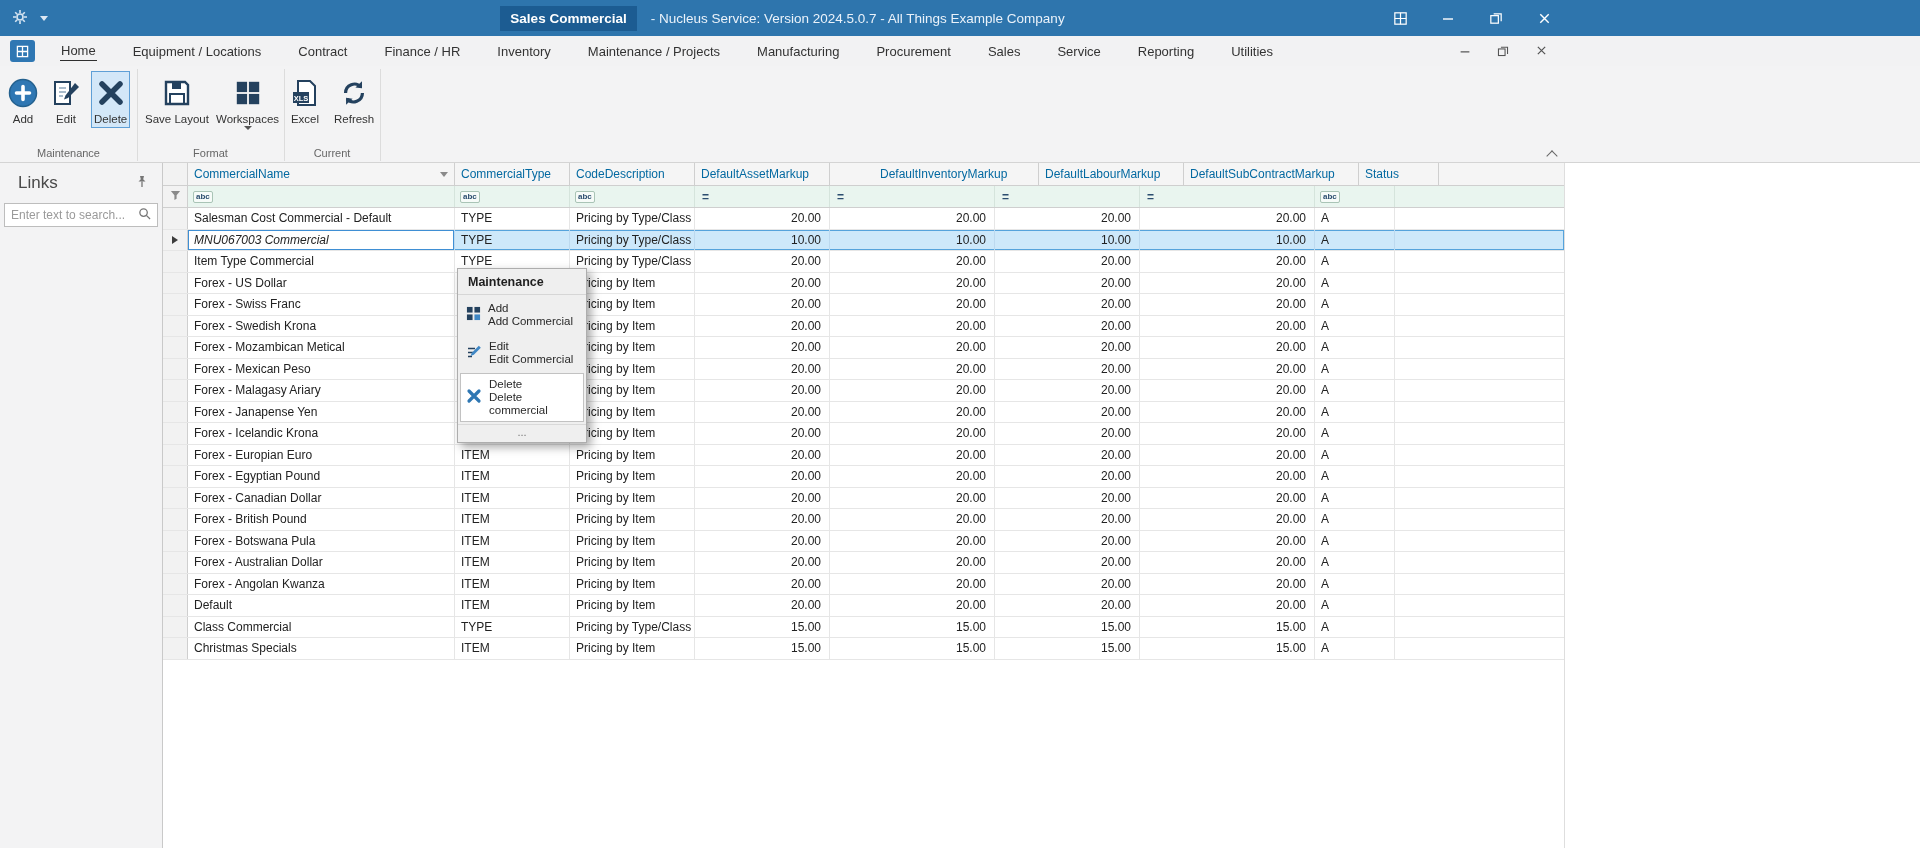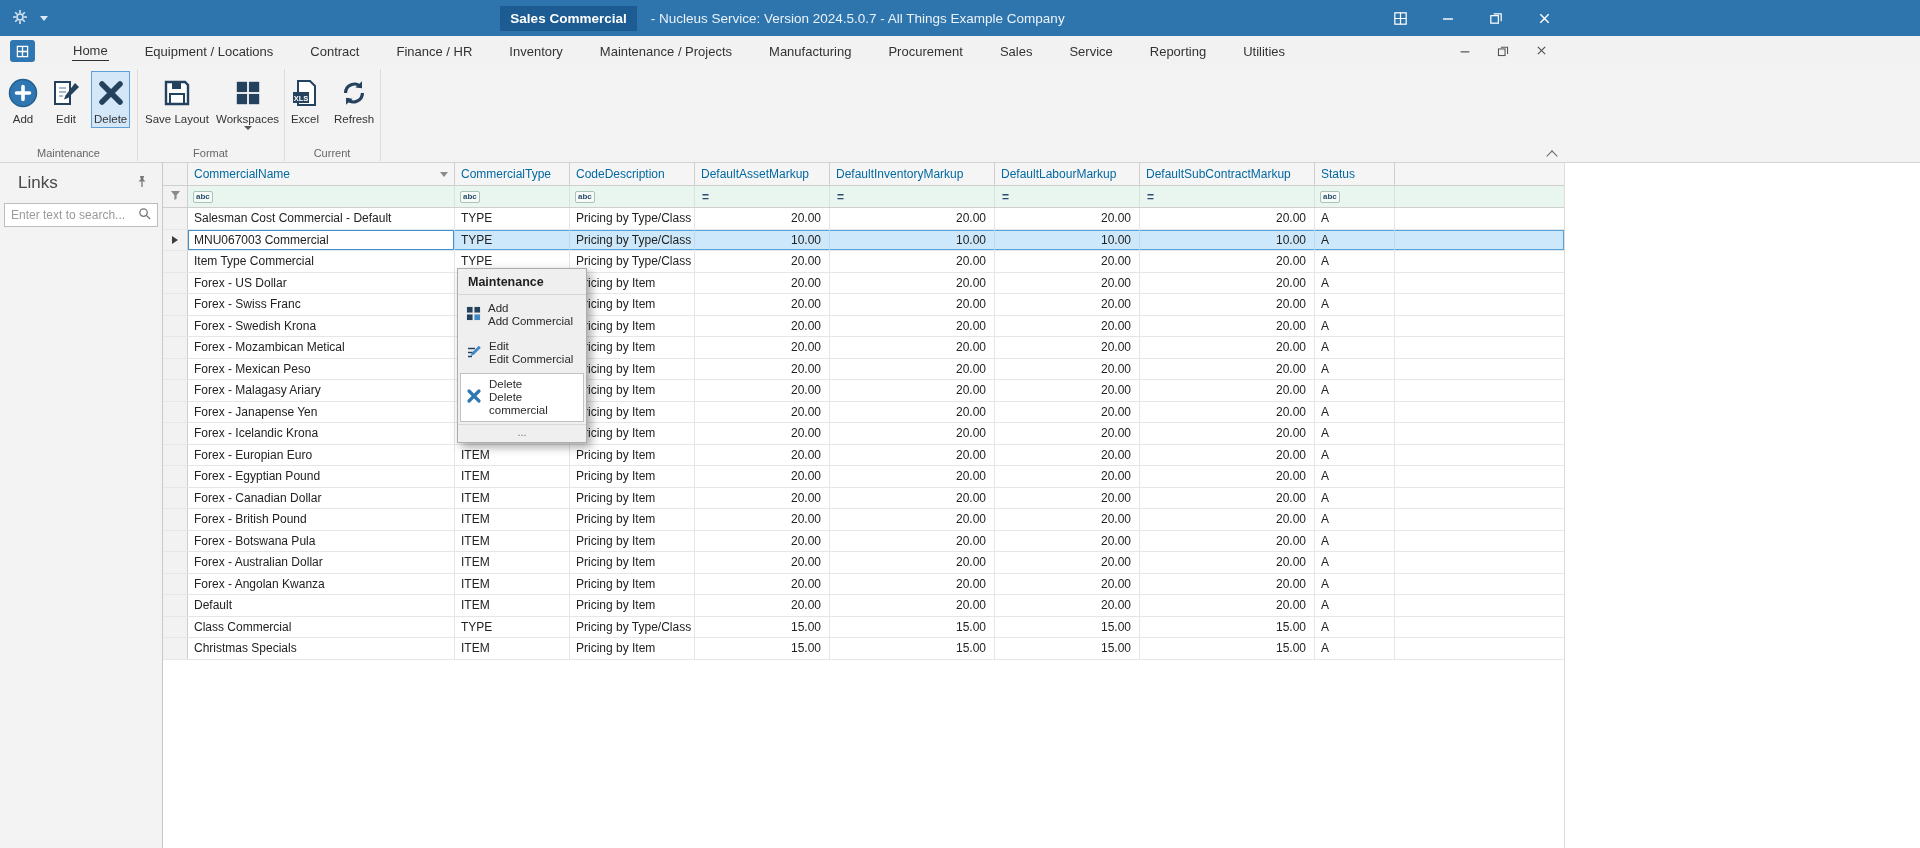--- a/index.html
+++ b/index.html
@@ -12,21 +12,21 @@
   .tb-title { position:absolute; left:0; top:0; width:1565px; height:36px; display:flex; align-items:center; justify-content:center; color:#eaf2fa; font-size:13.5px; }
   .doc-badge { background:#1c5c92; color:#fff; font-weight:bold; padding:5px 10px; }
   .tb-rest { margin-left:14px; }
   .tb-controls { position:absolute; left:1376px; top:0; height:36px; display:flex; }
   .tb-btn { width:48px; height:36px; display:flex; align-items:center; justify-content:center; cursor:default; }
   .caret-down-w { width:0; height:0; border-left:4px solid transparent; border-right:4px solid transparent; border-top:5px solid #dce8f4; }
 
   
   .tabrow { position:absolute; left:0; top:36px; width:1920px; height:30px; background:#f2f2f3; }
   .appicon { position:absolute; left:10px; top:40px; width:25px; height:22px; background:#2f77b3; border-radius:3px; display:flex; align-items:center; justify-content:center; }
-  .tabs { position:absolute; left:72px; top:36px; height:30px; display:flex; align-items:center; gap:35px; font-size:13px; color:#333; white-space:nowrap; }
+  .tabs { position:absolute; left:60px; top:36px; height:30px; display:flex; align-items:center; gap:35px; font-size:13px; color:#333; white-space:nowrap; }
   .tab { cursor:default; padding:2px 1px; }
   .tab.selected { border-bottom:1px solid #2f2f2f; font-weight:normal; }
   .mdi-controls { position:absolute; left:1450px; top:39px; display:flex; gap:8px; }
   .mdi-btn { width:30px; height:23px; display:flex; align-items:center; justify-content:center; }
 
   
   .ribbon { position:absolute; left:0; top:66px; width:1920px; height:97px; background:#f3f3f4; border-bottom:1px solid #d4d4d4; }
   .rbtn { position:absolute; top:5px; display:flex; flex-direction:column; align-items:center; padding:3px 2px 2px 2px; border:1px solid transparent; }
   .rbtn .ric { height:36px; display:flex; align-items:center; justify-content:center; }
   .rbtn .rlabel { font-size:11.5px; color:#333; margin-top:2px; white-space:nowrap; }
@@ -54,21 +54,21 @@
   .g-head { height:23px; background:#f5f5f5; border-bottom:1px solid #cfcfcf; }
   .g-hcell { border-right:1px solid #cfcfcf; font-size:12px; color:#0369a1; padding:0 6px; line-height:22px; white-space:nowrap; overflow:hidden; display:flex; align-items:center; justify-content:space-between; }
   .g-filter { height:22px; background:#e9f5ef; border-bottom:1px solid #cfcfcf; }
   .g-fcell { border-right:1px solid #d5e4dc; display:flex; align-items:center; padding:0 5px; }
   .g-ind { background:#f2f2f2; border-right:1px solid #cfcfcf; display:flex; align-items:center; justify-content:center; flex:none; }
   .g-data { height:21.5px; border-bottom:1px solid #e6e6e6; font-size:12px; color:#222; }
   .g-cell { border-right:1px solid #e6e6e6; padding:0 6px; line-height:20.5px; white-space:nowrap; overflow:hidden; flex:none; }
   .g-cell.num { text-align:right; padding-right:8px; }
   .g-data.sel { background:#cde8fa; box-shadow:inset 0 0 0 1px #55a3dc; }
   .g-data.sel .g-cell { border-right-color:#bcd9ef; }
-  .g-cell.focus { background:#fff; box-shadow:inset 0 0 0 1px #3f8fd4; }
+  .g-cell.focus { background:#fff; box-shadow:inset 0 0 0 1px #3f8fd4;font-style:italic; }
   .tri-down { width:0; height:0; border-left:4px solid transparent; border-right:4px solid transparent; border-top:5px solid #8a8a8a; flex:none; }
   .tri-right { width:0; height:0; border-top:4.5px solid transparent; border-bottom:4.5px solid transparent; border-left:6px solid #3c3c3c; }
   .abc-ic { font-size:8px; font-weight:bold; color:#2b4d6f; border:1px solid #a9c4b6; border-radius:2px; padding:0 2px; line-height:10px; background:#f6fbf8; }
   .eq-ic { color:#2b4d6f; font-weight:bold; font-size:12px; margin-left:2px; }
 
   
   .ctx { position:absolute; left:457px; top:268px; width:130px; background:#efefef; border:1px solid #adadad; box-shadow:4px 4px 9px rgba(0,0,0,0.35); z-index:60; }
   .ctx-header { font-weight:bold; font-size:12.5px; color:#1f1f1f; padding:6px 10px 5px 10px; border-bottom:1px solid #d6d6d6; }
   .ctx-item { display:flex; align-items:center; gap:7px; padding:4px 5px; margin:2px 2px; border:1px solid transparent; min-height:30px; cursor:pointer; }
   .ctx-item.hl { background:#ffffff; border:1px solid #c2c2c2; }
@@ -272,21 +272,21 @@
         </div>
         <div class="g-hcell" style="width: 115px; flex: 0 0 auto;">
           <span>CommercialType</span>
         </div>
         <div class="g-hcell" style="width: 125px; flex: 0 0 auto;">
           <span>CodeDescription</span>
         </div>
         <div class="g-hcell" style="width: 135px; flex: 0 0 auto;">
           <span>DefaultAssetMarkup</span>
         </div>
-        <div class="g-hcell" style="width: 165px; flex: 0 0 auto;">
+        <div class="g-hcell" style="width: 165px; flex: 0 0 auto; margin-left: 44px;">
           <span>DefaultInventoryMarkup</span>
         </div>
         <div class="g-hcell" style="width: 145px; flex: 0 0 auto;">
           <span>DefaultLabourMarkup</span>
         </div>
         <div class="g-hcell" style="width: 175px; flex: 0 0 auto;">
           <span>DefaultSubContractMarkup</span>
         </div>
         <div class="g-hcell" style="width: 80px; flex: 0 0 auto;">
           <span>Status</span>

